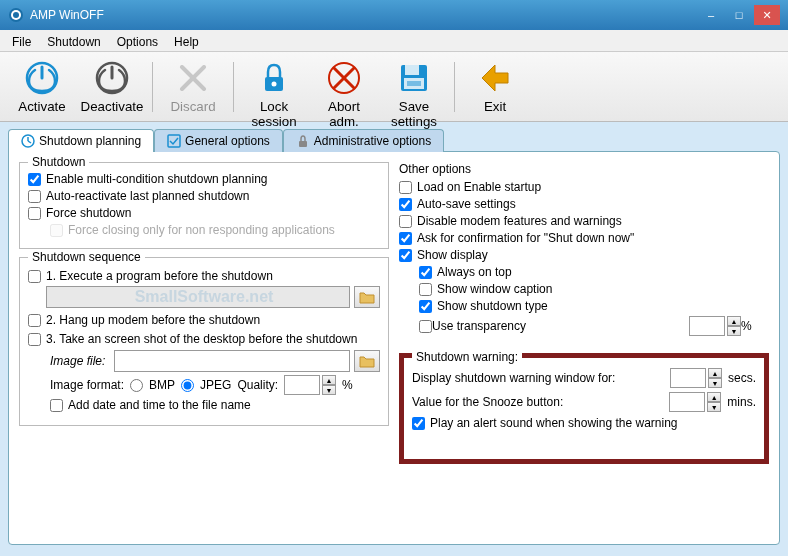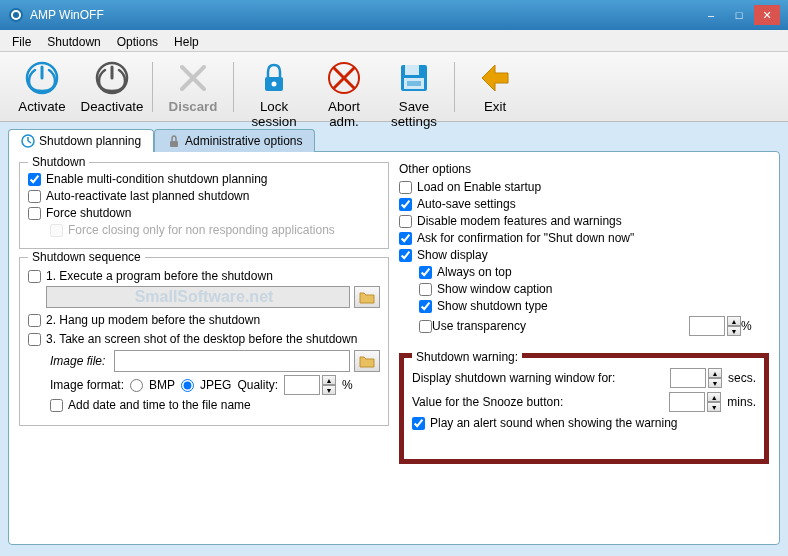--- a/index.html
+++ b/index.html
@@ -89,21 +89,21 @@
       align-items: center;
       width: 68px;
       height: 62px;
       cursor: pointer;
       border: 1px solid transparent;
       border-radius: 3px;
       background: transparent;
       gap: 4px;
       padding: 4px;
     }
-    .toolbar-btn.disabled { opacity: 0.4; cursor: default; font-weight: bold; }
+    .toolbar-btn.disabled { opacity: 0.4; cursor: default; }
     .toolbar-btn-icon {
       width: 36px;
       height: 36px;
       display: flex;
       align-items: center;
       justify-content: center;
     }
     .shutdown-btn-group {
       display: flex;
       align-items: center;
@@ -509,20 +509,27 @@
 <div class="main-content">
 
   <div class="tabs">
     <div class="tab active">
       <svg width="14" height="14" viewBox="0 0 14 14">
         <circle cx="7" cy="7" r="6" fill="none" stroke="#1a8fd1" stroke-width="1.5"></circle>
         <line x1="7" y1="3" x2="7" y2="7" stroke="#1a8fd1" stroke-width="1.5"></line>
         <line x1="7" y1="7" x2="10" y2="9" stroke="#1a8fd1" stroke-width="1.5"></line>
       </svg>
       <span>Shutdown planning</span>
+    </div>
+    <div class="tab">
+      <svg width="14" height="14" viewBox="0 0 14 14">
+        <rect x="1" y="1" width="12" height="12" rx="1" fill="none" stroke="#1a8fd1" stroke-width="1.5"></rect>
+        <polyline points="3,7 6,10 11,4" fill="none" stroke="#1a8fd1" stroke-width="1.5"></polyline>
+      </svg>
+      <span>General options</span>
     </div>
     <div class="tab">
       <svg width="14" height="14" viewBox="0 0 14 14">
         <rect x="3" y="7" width="8" height="6" rx="1" fill="#888"></rect>
         <path d="M5 7 L5 5 Q5 2 7 2 Q9 2 9 5 L9 7" fill="none" stroke="#888" stroke-width="1.5"></path>
       </svg>
       <span>Administrative options</span>
     </div>
   </div>
 

